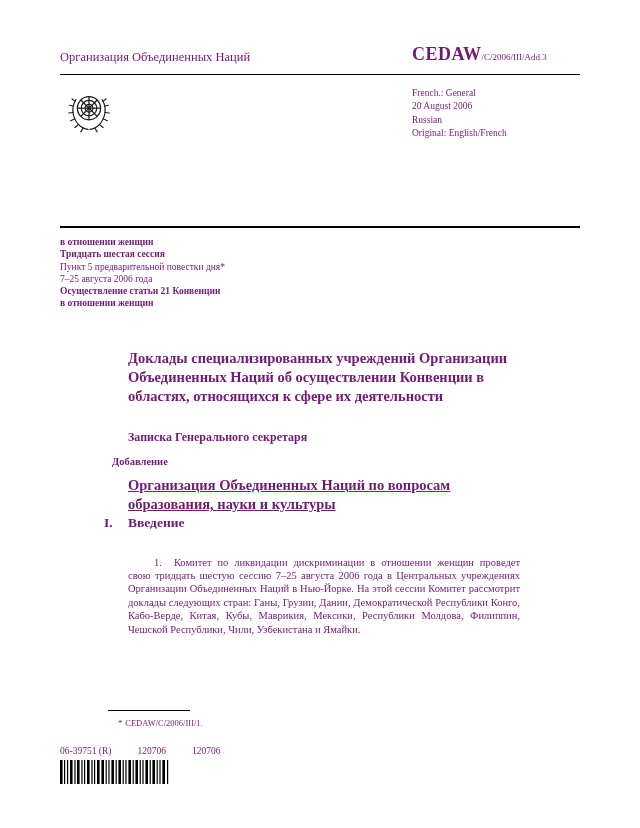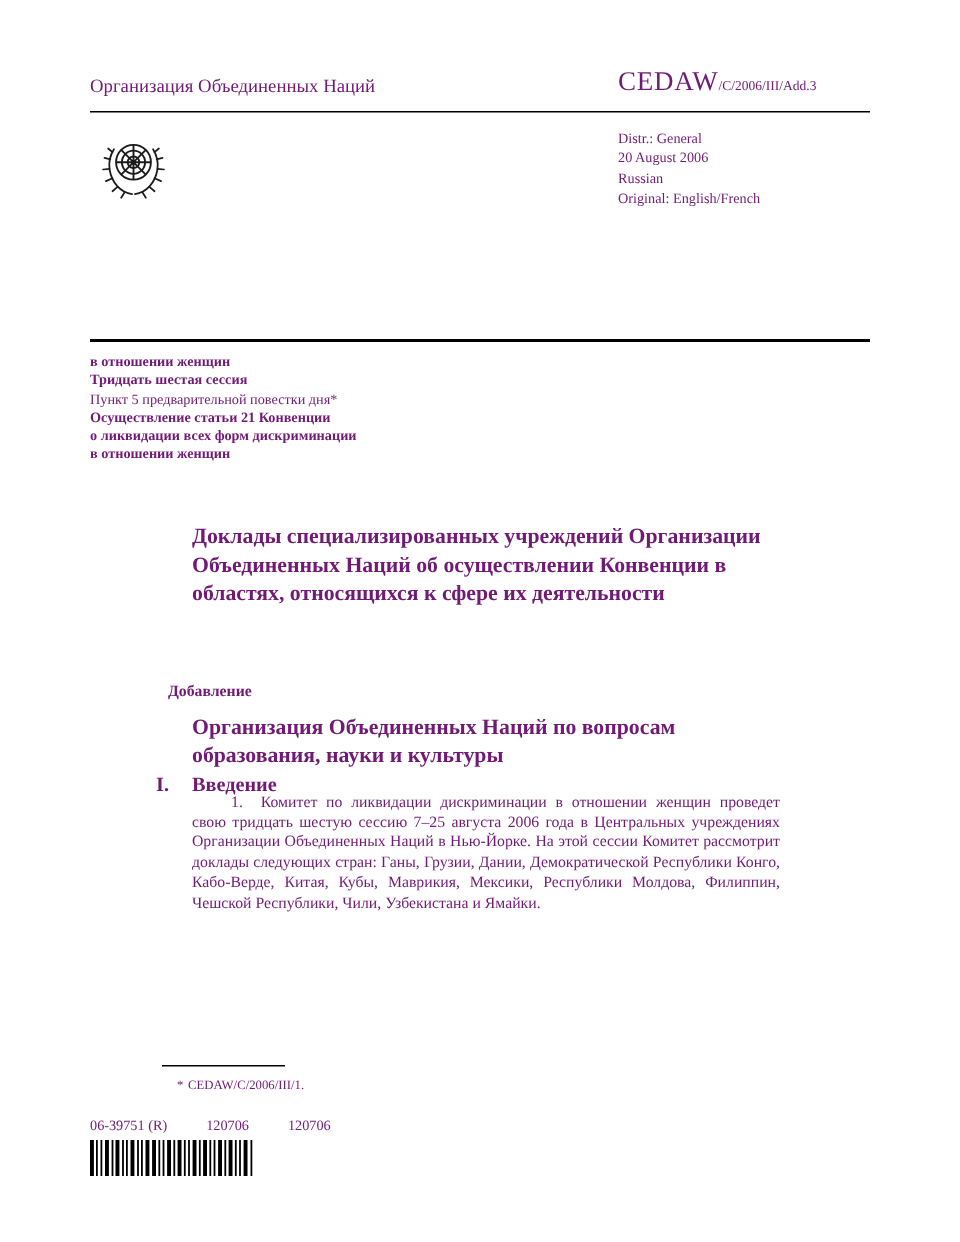--- a/index.html
+++ b/index.html
@@ -12,44 +12,44 @@
     color: #701a75;
     overflow: hidden;
     margin: 0 auto;
     padding-left: 12px;
   }
   .abs { position: absolute; }
 
   
   .org-name { left: 60px; top: 50px; font-size: 12.5px; }
   .symbol-block { left: 412px; top: 44px; width: 170px; }
-  .symbol-main { font-size: 18px; font-weight: normal; letter-spacing: .5px; }
+  .symbol-main { font-size: 18px; font-weight: bold; letter-spacing: .5px; }
   .symbol-suffix { font-size: 9px; }
   .rule-thin { left: 60px; top: 74px; width: 520px; height: 1px; background: #000; }
 
   .emblem { left: 60px; top: 84px; width: 58px; height: 58px; }
   .doc-title { left: 128px; top: 84px; width: 258px; font-size: 15px; font-weight: bold; line-height: 1.25; }
   .distr-block { left: 412px; top: 87px; font-size: 9.5px; line-height: 1.4; }
 
   .rule-thick { left: 60px; top: 226px; width: 520px; height: 2px; background: #000; }
 
   
   .committee { left: 60px; top: 236px; width: 300px; font-size: 9.5px; line-height: 12.3px; }
   .committee .b { font-weight: bold; }
 
   
   .main-title { left: 128px; top: 349px; width: 398px; font-size: 14.5px; font-weight: bold; line-height: 1.32; }
   .note-title { left: 128px; top: 430px; font-size: 12px; font-weight: bold; }
   .addendum   { left: 112px; top: 456px; font-size: 10.5px; font-weight: bold; }
-  .agency-title { left: 128px; top: 476px; width: 330px; font-size: 14.5px; font-weight: bold; line-height: 1.32; }
+  .agency-title { left: 128px; top: 476px; width: 330px; font-size: 14.5px; font-weight: bold; line-height: 1.32; text-decoration: underline; }
 
   .section-heading { left: 104px; top: 515px; font-size: 13.5px; font-weight: bold; }
   .section-heading .num { display: inline-block; width: 24px; }
 
-  .para { left: 128px; top: 518px; width: 392px; font-size: 10.5px; line-height: 13.4px; text-align: justify; text-indent: 26px; }
+  .para { left: 128px; top: 545px; width: 392px; font-size: 10.5px; line-height: 13.4px; text-align: justify; text-indent: 26px; }
   .para .para-num { margin-right: 12px; }
 
   
   .footnote-rule { left: 108px; top: 710px; width: 82px; height: 1px; background: #000; }
   .footnote { left: 118px; top: 718px; font-size: 8.5px; }
   .footnote .fn-marker { margin-right: 3px; }
 
   
   .footer-id { left: 60px; top: 746px; font-size: 9.5px; }
   .footer-id span { margin-right: 26px; text-align: right; }
@@ -94,39 +94,40 @@
       <path d="M82,84 L89,90"></path>
       <path d="M89,72 L98,76"></path>
       <path d="M93,59 L102,60"></path>
       <path d="M92,46 L100,44"></path>
       <path d="M89,36 L95,31"></path>
     </g>
   </svg>
 
 
   <div class="abs distr-block">
-    <div>Distr.: General</div>
+    <div>French.: General</div>
     <div>20 August 2006</div>
     <div>Russian</div>
     <div>Original: English/French</div>
   </div>
 
   <div class="abs rule-thick"></div>
 
   <div class="abs committee">
     <div class="b">в отношении женщин</div>
     <div class="b">Тридцать шестая сессия</div>
     <div>Пункт 5 предварительной повестки дня*</div>
+    <div>7–25 августа 2006 года</div>
     <div class="b">Осуществление статьи 21 Конвенции</div>
-    <div class="b">о ликвидации всех форм дискриминации</div>
     <div class="b">в отношении женщин</div>
   </div>
 
   <div class="abs main-title">Доклады специализированных учреждений Организации Объединенных Наций об осуществлении Конвенции в областях, относящихся к сфере их деятельности</div>
 
+  <div class="abs note-title">Записка Генерального секретаря</div>
 
   <div class="abs addendum">Добавление</div>
 
   <div class="abs agency-title">Организация Объединенных Наций по вопросам образования, науки и культуры</div>
 
   <div class="abs section-heading">
     <span class="num">I.</span><span>Введение</span>
   </div>
 
   <p class="abs para">

